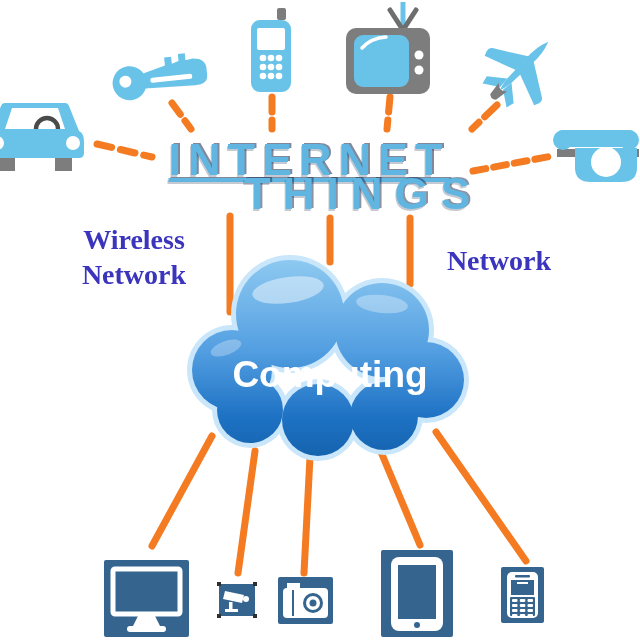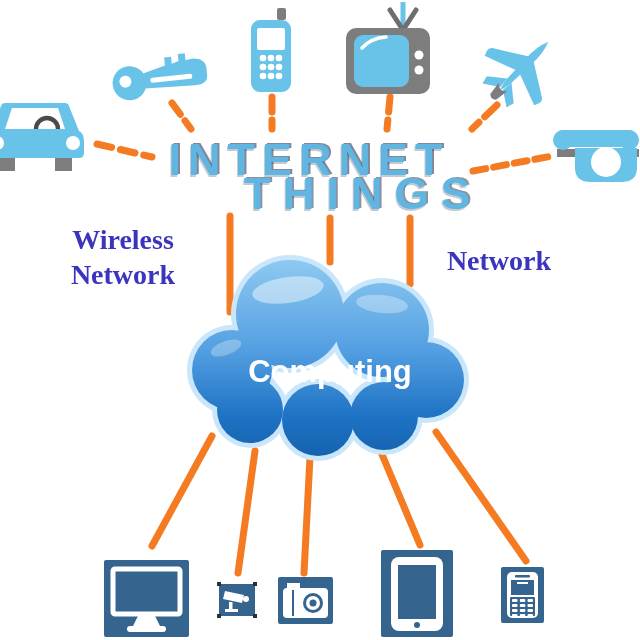--- a/index.html
+++ b/index.html
@@ -20,41 +20,42 @@
   .gray{fill:var(--icon-gray);}
   .white{fill:#fff;}
 
   
   .h-internet{
     left:150px;top:134px;width:318px;text-align:center;
     font-size:45px;font-weight:bold;letter-spacing:7px;
     color:var(--heading-blue);
     text-shadow:2px -1px 0 rgba(23,38,74,.55), -1px 2px 0 rgba(23,38,74,.25);
     white-space:nowrap;
+    text-decoration:underline;
   }
   .h-of{
     left:158px;top:166px;width:72px;text-align:center;
     font-family:"Liberation Serif",serif;font-style:italic;font-weight:bold;
     font-size:44px;color:var(--heading-blue);
     text-shadow:2px -1px 0 rgba(23,38,74,.5);
   }
   .h-things{
     left:220px;top:169px;width:262px;text-align:right;
     font-size:44px;font-weight:bold;letter-spacing:12px;
     color:var(--heading-blue);
     text-shadow:2px -1px 0 rgba(23,38,74,.5), -1px 2px 0 rgba(23,38,74,.25);
     white-space:nowrap;
   }
   .lbl{
     font-family:"Liberation Serif",serif;font-weight:bold;
     font-size:28px;color:var(--label-blue);line-height:35px;text-align:center;
   }
   .cloud-text{color:#fff;font-weight:bold;text-align:center;white-space:nowrap;}
   .ct1{left:240px;top:318px;width:180px;font-size:36px;}
-  .ct2{left:225px;top:354px;width:210px;font-size:31px;}
+  .ct2{left:225px;top:354px;width:210px;font-size:37px;}
 </style>
 </head>
 <body>
 
 <div id="canvas">
 
   <svg class="abs" style="left:0;top:0" width="640" height="640">
     <g stroke="var(--accent-orange)" stroke-width="7" stroke-linecap="round" fill="none">
 
       <line x1="97" y1="144" x2="152" y2="157" stroke-dasharray="15 9"></line>
@@ -72,21 +73,21 @@
       <line x1="255" y1="451" x2="238" y2="573"></line>
       <line x1="310" y1="457" x2="304" y2="573"></line>
       <line x1="381" y1="452" x2="420" y2="545"></line>
       <line x1="436" y1="432" x2="526" y2="561"></line>
     </g>
   </svg>
 
   <div class="abs h-internet">INTERNET</div>
   <div class="abs h-things">THINGS</div>
 
-  <div class="abs lbl" style="left:32px;top:222px;width:182px;">
+  <div class="abs lbl" style="left:43px;top:222px;width:182px;">
     <div>Wireless</div>
     <div>Network</div>
   </div>
   <div class="abs lbl" style="left:423px;top:243px;width:152px;">Network</div>
 
   <svg class="abs" style="left:180px;top:246px" width="290" height="216" viewBox="0 0 290 216">
     <defs>
       <linearGradient id="cg" x1="0" y1="14" x2="0" y2="210" gradientUnits="userSpaceOnUse">
         <stop offset="0" stop-color="#8DC9F1"></stop>
         <stop offset="0.45" stop-color="#55A0E2"></stop>

